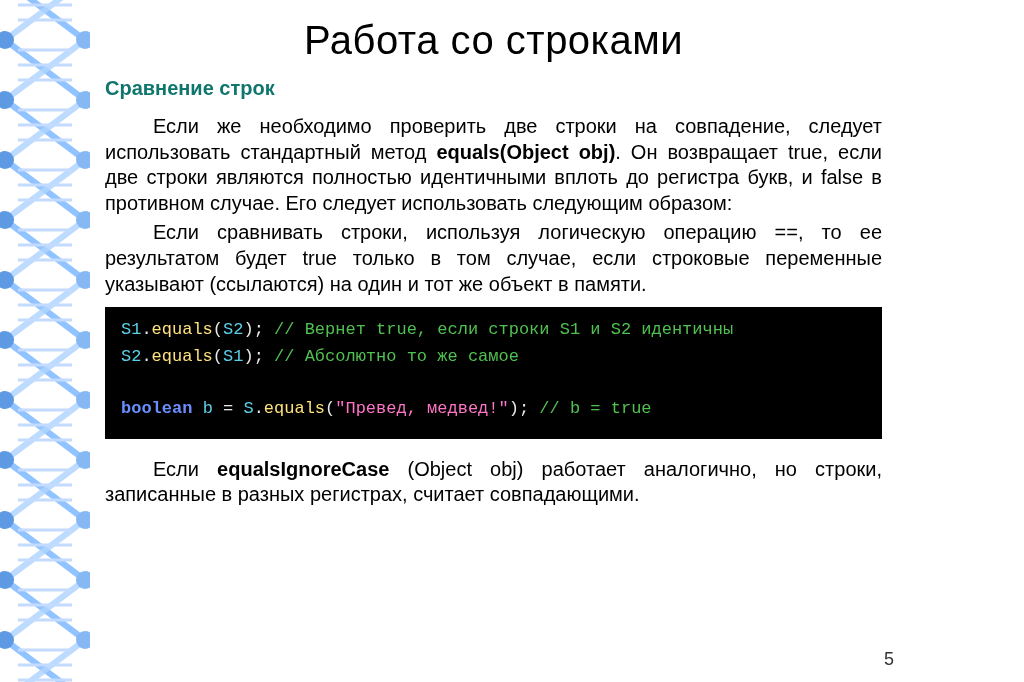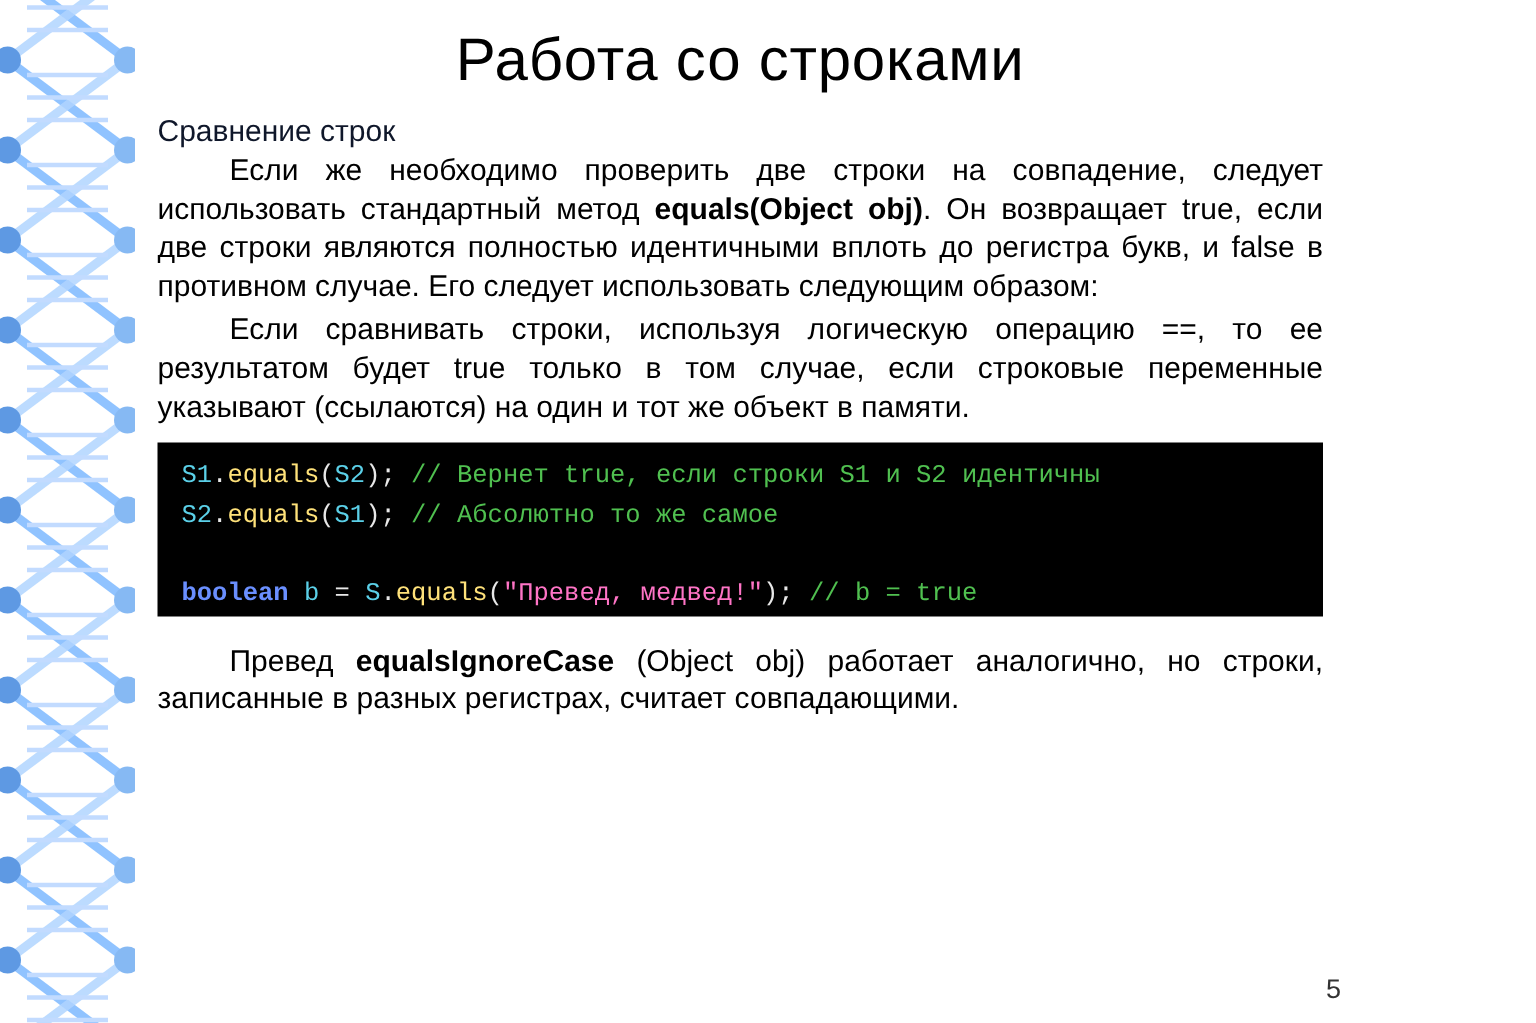--- a/index.html
+++ b/index.html
@@ -28,39 +28,40 @@
   h1 {
     font-size: 40px;
     font-weight: 400;
     text-align: center;
     color: #000;
     margin-bottom: 14px;
     letter-spacing: 0.5px;
   }
   .subtitle {
     font-size: 20px;
-    color: #0f172a;
-    margin-bottom: 2px;
+    color: #0f766e;
+    margin-bottom: 14px;
+    font-weight: bold;
   }
   .para {
     font-size: 20px;
     color: #000;
     line-height: 1.28;
     text-align: justify;
     text-indent: 48px;
     margin-bottom: 4px;
   }
   .para b { font-weight: bold; }
   .code-block {
     background: #000;
     color: #fff;
     font-family: "Courier New", monospace;
     font-size: 17px;
     line-height: 1.55;
-    padding: 10px 16px 0 16px;
+    padding: 10px 16px 16px 16px;
     margin: 10px 0 18px 0;
     white-space: pre;
   }
   .c-ident   { color: #5bd0e8; }
   .c-method  { color: #ffe27a; }
   .c-punct   { color: #e8e8e8; }
   .c-comment { color: #50c050; }
   .c-keyword { color: #6a8fff; font-weight: bold; }
   .c-string  { color: #ff74c6; }
   .page-num {
@@ -114,19 +115,19 @@
 
     <p class="para"><span>Если же необходимо проверить две строки на совпадение, следует использовать стандартный метод </span><b>equals(Object obj)</b><span>. Он возвращает true, если две строки являются полностью идентичными вплоть до регистра букв, и false в противном случае. Его следует использовать следующим образом:</span></p>
 
     <p class="para">Если сравнивать строки, используя логическую операцию ==, то ее результатом будет true только в том случае, если строковые переменные указывают (ссылаются) на один и тот же объект в памяти.</p>
 
     <div class="code-block"><span class="c-ident">S1</span><span class="c-punct">.</span><span class="c-method">equals</span><span class="c-punct">(</span><span class="c-ident">S2</span><span class="c-punct">)</span><span class="c-punct">;</span><span> </span><span class="c-comment">// Вернет true, если строки S1 и S2 идентичны</span>
 <span class="c-ident">S2</span><span class="c-punct">.</span><span class="c-method">equals</span><span class="c-punct">(</span><span class="c-ident">S1</span><span class="c-punct">)</span><span class="c-punct">;</span><span> </span><span class="c-comment">// Абсолютно то же самое</span>
 <span></span>
 <span class="c-keyword">boolean</span><span> </span><span class="c-ident">b</span><span> </span><span class="c-punct">=</span><span> </span><span class="c-ident">S</span><span class="c-punct">.</span><span class="c-method">equals</span><span class="c-punct">(</span><span class="c-string">"Превед, медвед!"</span><span class="c-punct">)</span><span class="c-punct">;</span><span> </span><span class="c-comment">// b = true</span></div>
 
-    <p class="para"><span>Превед </span><b>equalsIgnoreCase</b><span> (Object obj) работает аналогично, но строки, записанные в разных регистрах, считает совпадающими.</span></p>
+    <p class="para"><span>Если </span><b>equalsIgnoreCase</b><span> (Object obj) работает аналогично, но строки, записанные в разных регистрах, считает совпадающими.</span></p>
 
   </div>
 
   <div class="page-num">5</div>
 
 </div>
 
 </body></html>

